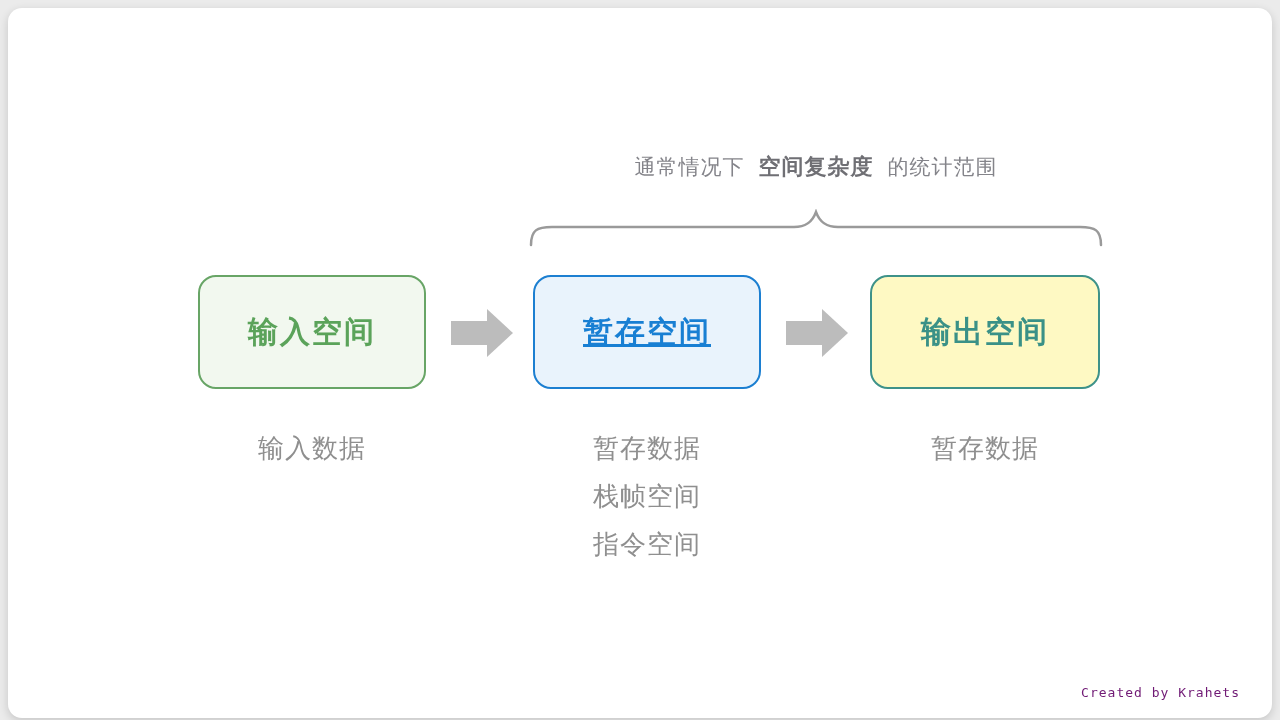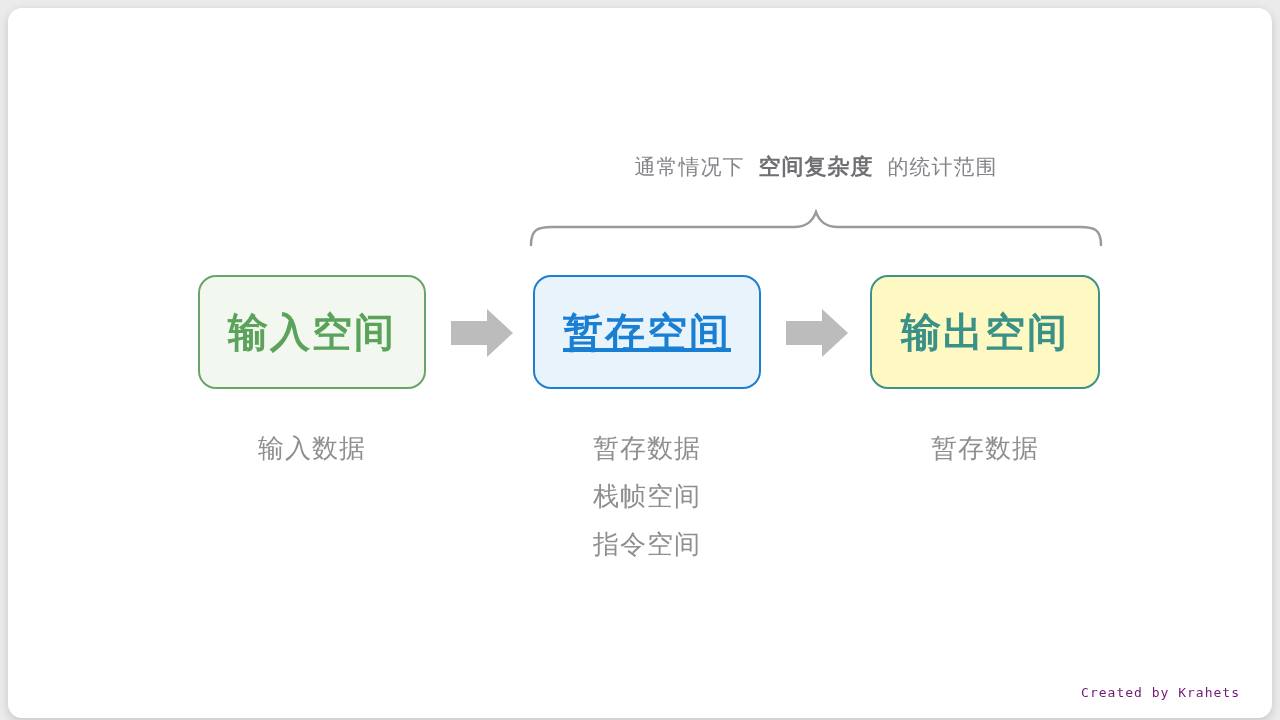--- a/index.html
+++ b/index.html
@@ -50,21 +50,21 @@
   
   .box {
     position: absolute;
     top: 267px;
     width: 228px; height: 114px;
     border-radius: 18px;
     border: 2.5px solid;
     display: flex;
     align-items: center;
     justify-content: center;
-    font-size: 40px;
+    font-size: 30px;
     font-weight: bold;
     letter-spacing: 2px;
   }
   .box-input  { left: 190px; border-color: #68a566; background: #f2f8ef; color: #5ba35a; }
   .box-temp   { left: 525px; border-color: #1c7fd1; background: #e9f3fc; color: #187fd3; text-decoration: underline; }
   .box-output { left: 862px; width: 230px; border-color: #3e9289; background: #fef9c3; color: #3a9187; }
 
   
   .arrow { position: absolute; top: 301px; width: 62px; height: 48px; }
   .arrow-1 { left: 443px; }

